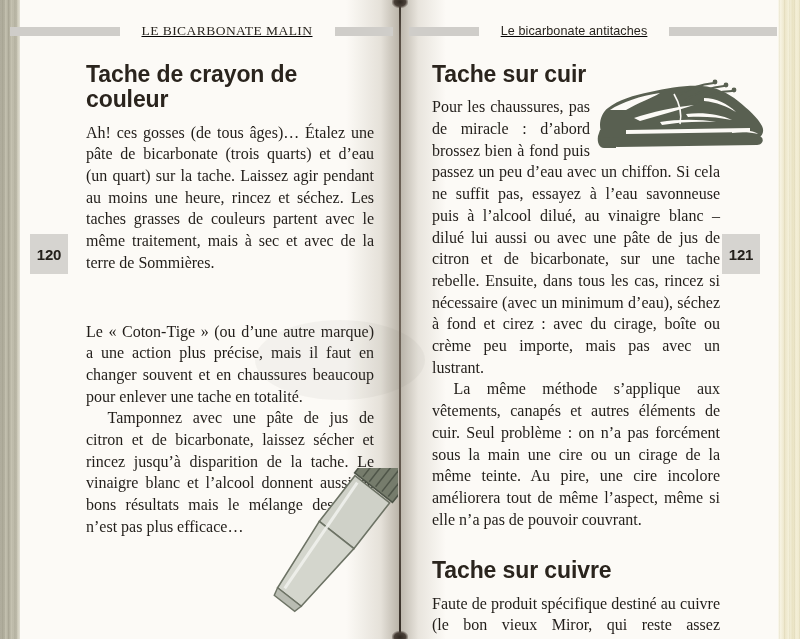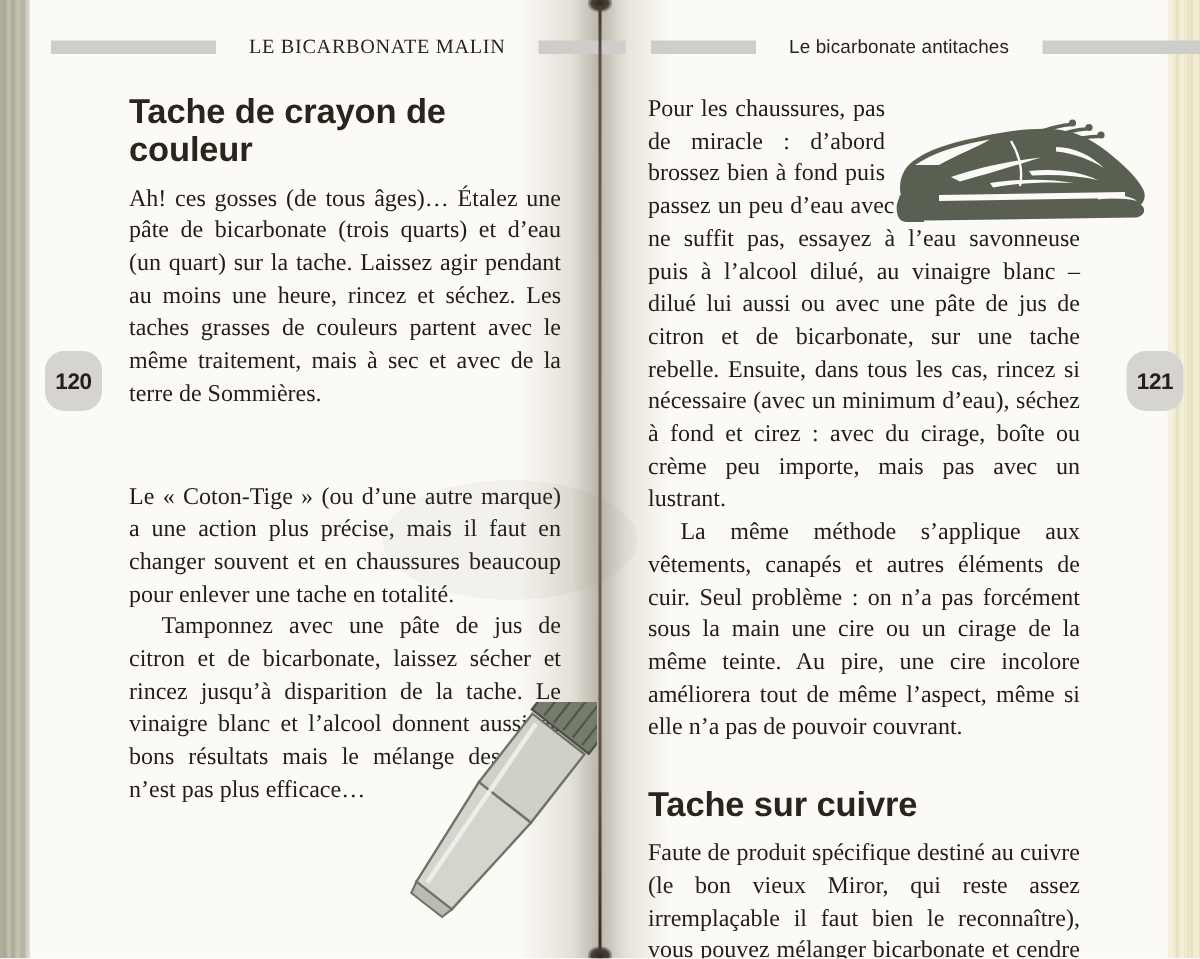--- a/index.html
+++ b/index.html
@@ -130,22 +130,24 @@
   .gutter-top { top: -4px; }
   .gutter-bottom { bottom: -4px; }
 
   
   .runhead {
     position: absolute;
     top: 22px;
     height: 18px;
     display: flex;
     align-items: center;
+    justify-content: center;
     gap: 22px;
     z-index: 3;
+    text-decoration: underline;
   }
   .runhead.left  { left: 34px;  width: 334px; }
   .runhead.right { left: 434px; width: 318px; }
 
   .bar {
     height: 9px;
     background: #cfcdc9;
     flex: 0 0 auto;
   }
   .runhead.left .bar-a  { width: 110px; }
@@ -176,24 +178,23 @@
     background: #d6d4d0;
     display: flex;
     align-items: center;
     justify-content: center;
     font-family: "Liberation Sans", sans-serif;
     font-weight: bold;
     font-size: 15px;
     color: #24201b;
     letter-spacing: -.2px;
     z-index: 5;
-    border-radius: 13px;
   }
   .folio.left  { left: 30px; }
-  .folio.right { left: 751px; }
+  .folio.right { left: 722px; }
 
   
   .col {
     position: absolute;
     top: 62px;
     width: 288px;
   }
   .col.left  { left: 86px; }
   .col.right { left: 432px; }
 
@@ -319,20 +320,21 @@
   <div class="runhead right">
     <span class="bar bar-a"></span>
     <span class="runhead-title">Le bicarbonate antitaches</span>
     <span class="bar bar-b"></span>
   </div>
 
   <div class="folio right">121</div>
 
   <div class="col right">
 
+    <h2 class="sec">Tache sur cuir</h2>
 
     <p class="body">
       <span class="shoe-float"></span>
       <span>Pour les chaussures, pas de miracle : d’abord brossez bien à fond puis passez un peu d’eau avec un chiffon. Si cela ne suffit pas, essayez à l’eau savonneuse puis à l’alcool dilué, au vinaigre blanc – dilué lui aussi ou avec une pâte de jus de citron et de bicarbonate, sur une tache rebelle. Ensuite, dans tous les cas, rincez si nécessaire (avec un minimum d’eau), séchez à fond et cirez : avec du cirage, boîte ou crème peu importe, mais pas avec un lustrant.</span>
     </p>
     <p class="body">La même méthode s’applique aux vêtements, canapés et autres éléments de cuir. Seul problème : on n’a pas forcément sous la main une cire ou un cirage de la même teinte. Au pire, une cire incolore améliorera tout de même l’aspect, même si elle n’a pas de pouvoir couvrant.</p>
 
     <div class="gap-md"></div>
 
     <h2 class="sec">Tache sur cuivre</h2>

